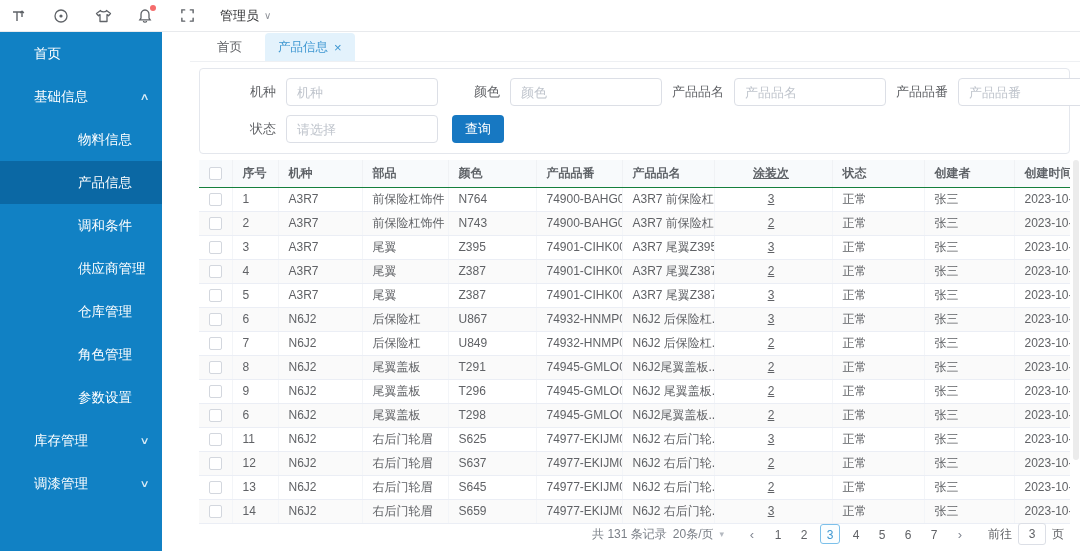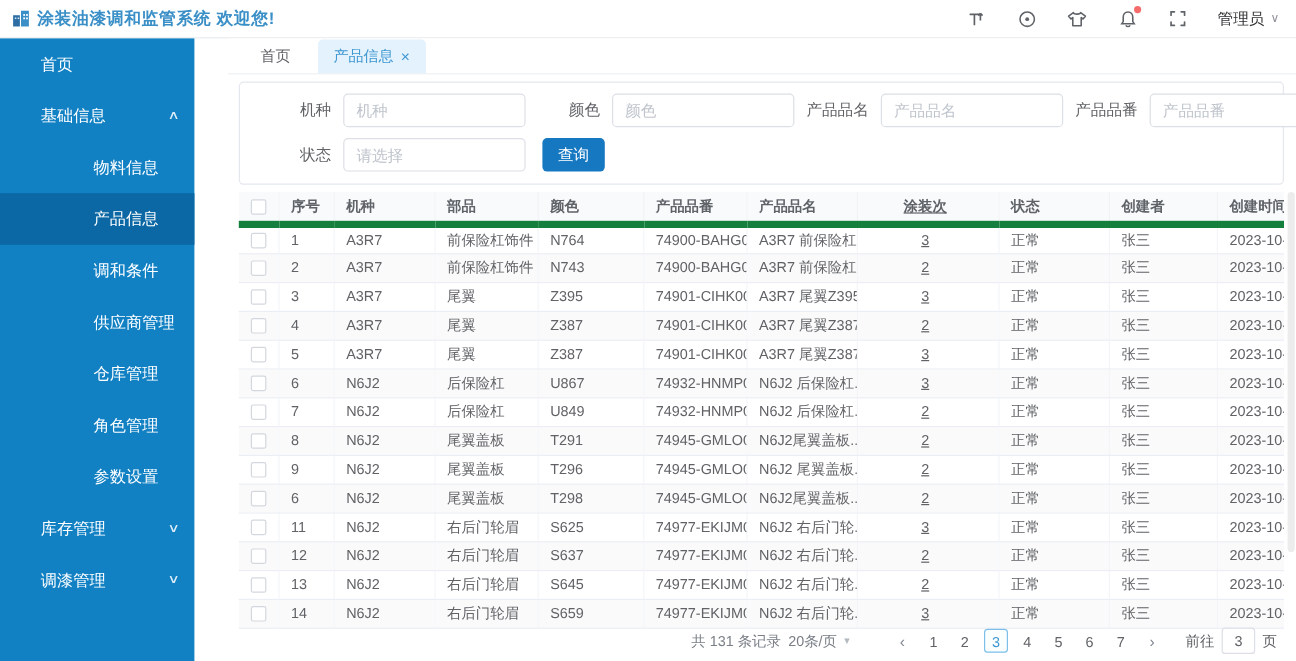--- a/index.html
+++ b/index.html
@@ -56,68 +56,55 @@
     font-family:"Liberation Sans","DejaVu Sans",sans-serif; }
   .finput::placeholder { color:#bfc4cc; }
   .query-btn { margin-left:14px; height:28px; padding:0 13px; background:#1778c2;
     color:#fff; border:none; border-radius:4px; font-size:13px; cursor:pointer;
     font-family:"Liberation Sans","DejaVu Sans",sans-serif; }
 
   
   .table-wrap { margin-top:6px; flex:1; min-height:0; }
   table { width:100%; border-collapse:collapse; table-layout:fixed; font-size:12px; color:#606266; }
   thead th { height:27px; background:#f8fafc; font-weight:bold; color:#5f6368;
-    text-align:left; padding:0 10px; border-bottom:6px solid #15803d;
+    text-align:left; padding:0 10px; border-bottom:1px solid #15803d;
     border-right:1px solid #f0f2f5; white-space:nowrap; overflow:hidden; }
   tbody td { height:24px; padding:0 10px; border-bottom:1px solid #ebeef5;
     border-right:1px solid #f3f5f8; white-space:nowrap; overflow:hidden; text-overflow:clip; }
   thead th:last-child, tbody td:last-child { border-right:none; }
   tbody tr.stripe { background:#fafafa; }
   th.num, td.num { text-align:center; padding-right:14px;text-decoration:underline; }
   .cbx { width:13px; height:13px; border:1px solid #d3d7de; border-radius:2px;
     background:#fff; display:inline-block; vertical-align:middle; cursor:pointer; }
 
   
   .pager { height:26px; flex:0 0 26px; margin-top:4px; display:flex; align-items:center;
     justify-content:flex-end; gap:6px; font-size:12px; color:#606266; padding-right:6px; }
   .pager .total { margin-right:0; color:#7a7f87; }
-  .psize { display:flex; align-items:center; gap:6px; margin-right:28px; cursor:pointer; color:#7a7f87; }
+  .psize { display:flex; align-items:center; gap:6px; margin-right:12px; cursor:pointer; color:#7a7f87; }
   .psize-caret { font-size:9px; color:#b4b9c0; }
   .parrow { width:20px; text-align:center; font-size:13px; color:#808691; cursor:pointer; }
   .pnum { min-width:20px; height:20px; line-height:20px; text-align:center; padding:0 3px;
     border-radius:3px; cursor:pointer; border:1px solid transparent; }
   .pnum.active { border-color:#7cc0ea; color:#3e97d1; background:#fbfeff; }
   .goto { display:flex; align-items:center; gap:6px; margin-left:12px; }
   .goto-input { width:28px; height:22px; border:1px solid #dcdfe6; border-radius:3px;
     text-align:center; font-size:12px; color:#606266; outline:none;
     font-family:"Liberation Sans","DejaVu Sans",sans-serif; }
 
   
   .vscroll { position:absolute; right:1px; top:128px; width:6px; height:300px;
     background:#ececec; border-radius:3px; }
 </style>
 </head>
 <body>
 
 <div class="app">
 
   <header class="topbar">
-    <div class="brand">
-      <svg width="15" height="15" viewBox="0 0 16 16">
-        <rect x="1" y="5" width="6" height="10" fill="#2d6da3"></rect>
-        <rect x="8" y="1" width="7" height="14" fill="#3a8fc7"></rect>
-        <rect x="10" y="4" width="1.6" height="1.6" fill="#fff"></rect>
-          <rect x="12.5" y="4" width="1.6" height="1.6" fill="#fff"></rect>
-        <rect x="10" y="7" width="1.6" height="1.6" fill="#fff"></rect>
-          <rect x="12.5" y="7" width="1.6" height="1.6" fill="#fff"></rect>
-        <rect x="2.5" y="7" width="1.4" height="1.4" fill="#cfe6f5"></rect>
-          <rect x="5" y="7" width="1.4" height="1.4" fill="#cfe6f5"></rect>
-      </svg>
-      <span class="brand-title">涂装油漆调和监管系统 欢迎您!</span>
-    </div>
     <div class="top-right">
       <span class="top-icon">
         <svg width="16" height="16" viewBox="0 0 16 16" fill="none" stroke="#5f6368" stroke-width="1.4">
           <path d="M2 4 H10 M6 4 V13"></path>
             <path d="M11 9 V3 M11 3 l-1.8 2 M11 3 l1.8 2"></path>
         </svg>
       </span>
       <span class="top-icon">
         <svg width="16" height="16" viewBox="0 0 16 16" fill="none" stroke="#5f6368" stroke-width="1.3">
           <circle cx="8" cy="8" r="6"></circle>

